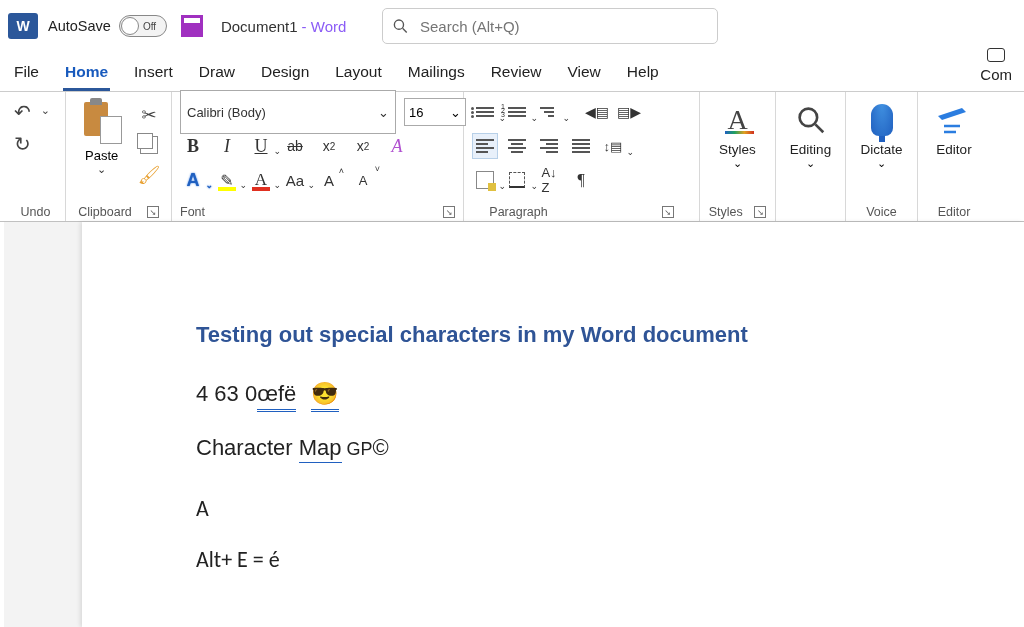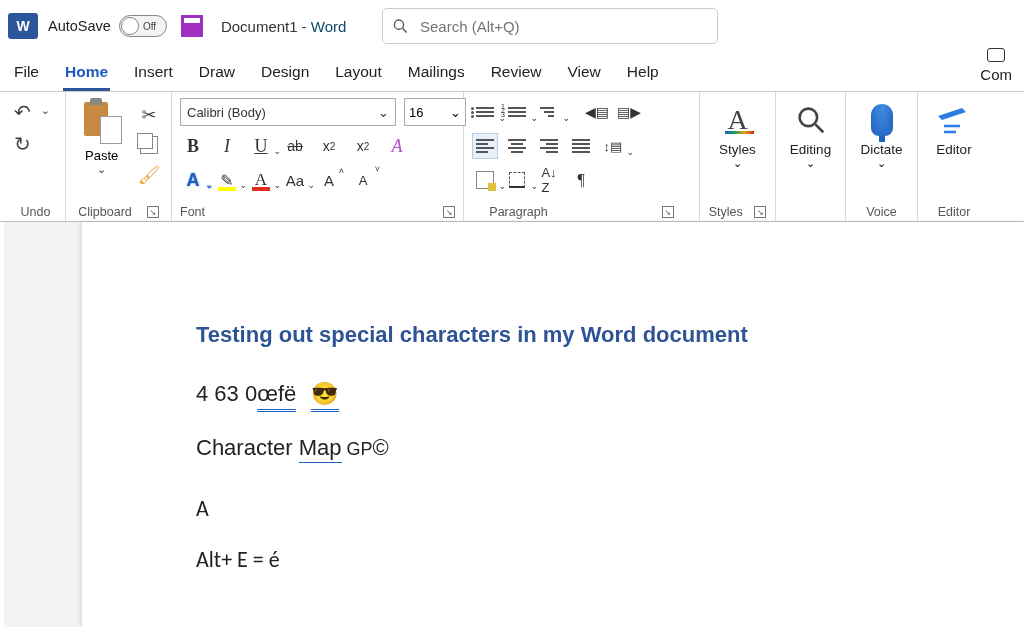--- a/index.html
+++ b/index.html
@@ -7,21 +7,21 @@
 
 .titlebar { height: 52px; display: flex; align-items: center; padding: 0 4px; background: #fff; gap: 4px; }
 .word-icon { width: 30px; height: 26px; background: #2b579a; color:#fff; font-weight:bold; font-size:14px; display:flex; align-items:center; justify-content:center; border-radius:3px; margin:0 6px 0 4px; }
 .autosave-label { font-size: 14.5px; color:#222; margin-right:4px; }
 .toggle { width: 48px; height: 22px; border:1px solid #888; border-radius:11px; display:flex; align-items:center; padding:1px; background:#f3f3f3; margin-right:10px; }
 .toggle .knob { width:18px; height:18px; background:#fff; border:1px solid #888; border-radius:50%; }
 .toggle .off { font-size:10px; color:#444; margin-left:4px; }
 .save-icon { width:22px; height:22px; background:#a030c0; position:relative; margin-right:14px; }
 .save-icon::after { content:''; position:absolute; top:3px; left:3px; right:3px; height:5px; background:#fff; }
 .doc-title { font-size:15px; color:#333; }
-.doc-app { font-size:15px; color:#0c4a6e; }
+.doc-app { font-size:15px; color:#8b5cf6; }
 .search-box { flex:0 0 336px; height:36px; border:1px solid #ccc; border-radius:5px; display:flex; align-items:center; padding:0 10px; margin-left:32px; background:#fff; }
 .search-box .mag { width:16px; height:16px; margin-right:12px; color:#555; }
 .search-box input { border:none; outline:none; font-size:15px; color:#333; width:100%; }
 .user-area { margin-left:auto; display:flex; align-items:center; gap:10px; padding-right:8px; }
 .user-name { font-size:14.5px; color:#222; }
 .avatar { width:28px; height:28px; border-radius:50%; background:linear-gradient(#d8b090,#a06040); position:relative; overflow:hidden; }
 .avatar::after { content:''; position:absolute; bottom:-2px; left:4px; right:4px; height:14px; background:#333; border-radius:50% 50% 0 0; }
 .avatar::before { content:''; position:absolute; top:4px; left:8px; width:12px; height:12px; background:#e8c8a8; border-radius:50%; }
 .tb-icon { width:22px; height:22px; color:#555; display:flex; align-items:center; justify-content:center; font-size:18px; margin:0 10px; }
 
@@ -48,21 +48,21 @@
 .clipboard { position:absolute; left:2px; top:4px; width:24px; height:34px; background:#c88a40; border-radius:2px; }
 .clipboard::before { content:''; position:absolute; top:-4px; left:6px; width:12px; height:7px; background:#888; border-radius:2px 2px 0 0; }
 .page { position:absolute; right:0; bottom:2px; width:22px; height:28px; background:#fff; border:1px solid #999; }
 .paste-label { font-size:13px; margin-top:2px; }
 .paste-caret { font-size:11px; color:#333; }
 .side-col { display:flex; flex-direction:column; gap:10px; align-items:center; padding-top:6px; width:28px; }
 .scissors { font-size:18px; color:#444; }
 .copy-icon { width:18px; height:18px; position:relative; border:1px solid #888; background:#fff; }
 .copy-icon::before { content:''; position:absolute; left:-4px; top:-4px; width:14px; height:14px; border:1px solid #888; background:#fff; }
 .brush { font-size:18px; color:#e8a030; }
-.font-select { width:216px; height:28px; border:1px solid #aaa; font-size:13px; padding:2px 6px; color:#333; display:flex; align-items:center; justify-content:space-between; background:#fff; }
+.font-select { width:216px; height:44px; border:1px solid #aaa; font-size:13px; padding:2px 6px; color:#333; display:flex; align-items:center; justify-content:space-between; background:#fff; }
 .size-select { width:62px; height:28px; border:1px solid #aaa; font-size:13px; padding:2px 4px; display:flex; align-items:center; justify-content:space-between; background:#fff; }
 .font-row { display:flex; gap:8px; align-items:center; height:28px; }
 .fbtn { min-width:26px; height:26px; display:flex; align-items:center; justify-content:center; font-size:16px; color:#333; position:relative; }
 .fbtn .caret { font-size:9px; position:absolute; right:-7px; bottom:3px; }
 .bold { font-weight:bold; font-family:'Times New Roman',serif; font-size:18px; }
 .italic { font-style:italic; font-family:'Times New Roman',serif; font-size:18px; }
 .under { text-decoration:underline; font-family:'Times New Roman',serif; font-size:18px; }
 .strike { text-decoration:line-through; font-size:14px; }
 .sub { font-size:14px; } .sub sub{font-size:10px;}
 .sup { font-size:14px; } .sup sup{font-size:10px;}

